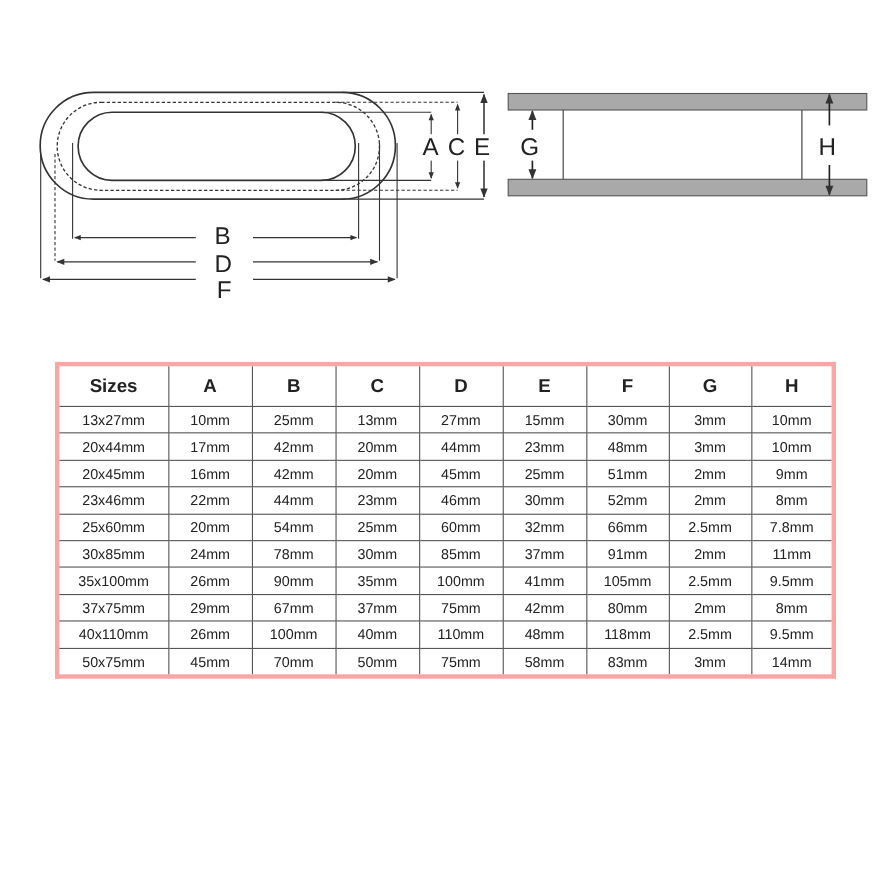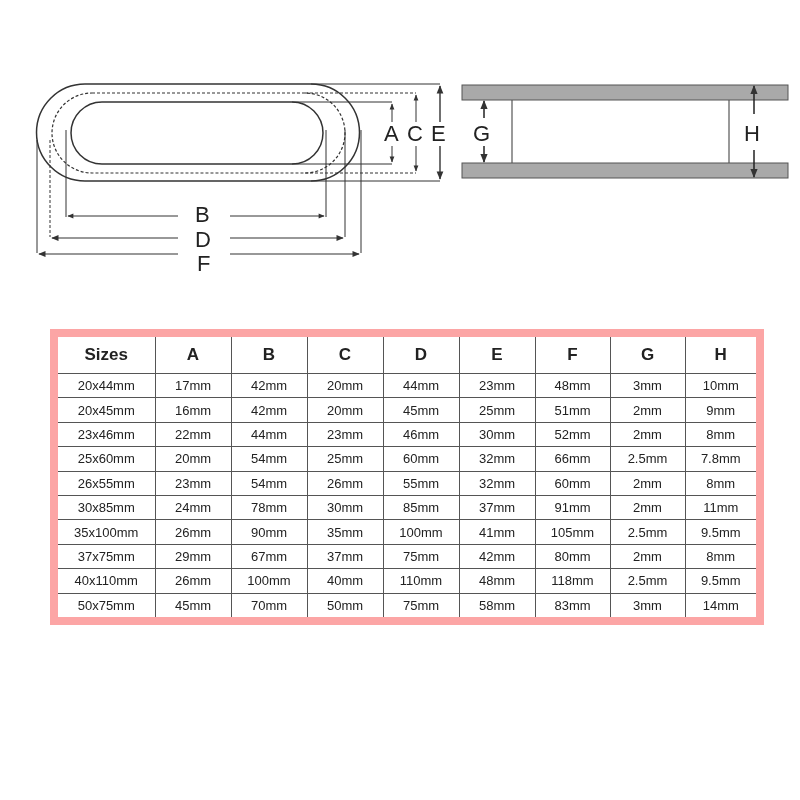--- a/index.html
+++ b/index.html
@@ -3,21 +3,21 @@
 <meta charset="utf-8">
 <style>
   html, body { margin:0; padding:0; background:#ffffff; }
   body { width:800px; height:800px; position:relative; overflow:hidden; font-family:"Liberation Sans", sans-serif; color:#111; }
   .diagram { position:absolute; left:0; top:0; width:800px; height:300px; }
   .dim-label { font-family:"Liberation Sans", sans-serif; font-size:22px; fill:#222; }
   .size-table { position:absolute; left:50px; top:329px; border-collapse:collapse; table-layout:fixed; }
   .size-table th, .size-table td { border:1px solid #555; text-align:center; padding:0; color:#222; }
   .size-table th { height:36px; font-size:17px; font-weight:bold; }
   .size-table td { height:23.4px; font-size:13px; }
-  .size-table { border:8px solid #fca5a5;padding-left:13px; }
+  .size-table { border:4px solid #fca5a5;padding-left:13px; }
 </style>
 </head>
 <body>
 
 <svg class="diagram" width="800" height="300" viewBox="0 0 800 300">
   <defs>
     <marker id="arr" viewBox="0 0 10 10" refX="9" refY="5" markerWidth="8" markerHeight="6" orient="auto-start-reverse">
       <path d="M0,1 L10,5 L0,9 z" fill="#333"></path>
     </marker>
   </defs>
@@ -99,20 +99,31 @@
         <th>C</th>
         <th>D</th>
         <th>E</th>
         <th>F</th>
         <th>G</th>
         <th>H</th>
       </tr>
   </thead>
   <tbody id="tbody">
       <tr>
+        <td>13x27mm</td>
+        <td>10mm</td>
+        <td>25mm</td>
+        <td>13mm</td>
+        <td>27mm</td>
+        <td>15mm</td>
+        <td>30mm</td>
+        <td>3mm</td>
+        <td>10mm</td>
+      </tr>
+      <tr>
         <td>20x44mm</td>
         <td>17mm</td>
         <td>42mm</td>
         <td>20mm</td>
         <td>44mm</td>
         <td>23mm</td>
         <td>48mm</td>
         <td>3mm</td>
         <td>10mm</td>
       </tr>
@@ -143,31 +154,20 @@
         <td>20mm</td>
         <td>54mm</td>
         <td>25mm</td>
         <td>60mm</td>
         <td>32mm</td>
         <td>66mm</td>
         <td>2.5mm</td>
         <td>7.8mm</td>
       </tr>
       <tr>
-        <td>26x55mm</td>
-        <td>23mm</td>
-        <td>54mm</td>
-        <td>26mm</td>
-        <td>55mm</td>
-        <td>32mm</td>
-        <td>60mm</td>
-        <td>2mm</td>
-        <td>8mm</td>
-      </tr>
-      <tr>
         <td>30x85mm</td>
         <td>24mm</td>
         <td>78mm</td>
         <td>30mm</td>
         <td>85mm</td>
         <td>37mm</td>
         <td>91mm</td>
         <td>2mm</td>
         <td>11mm</td>
       </tr>

